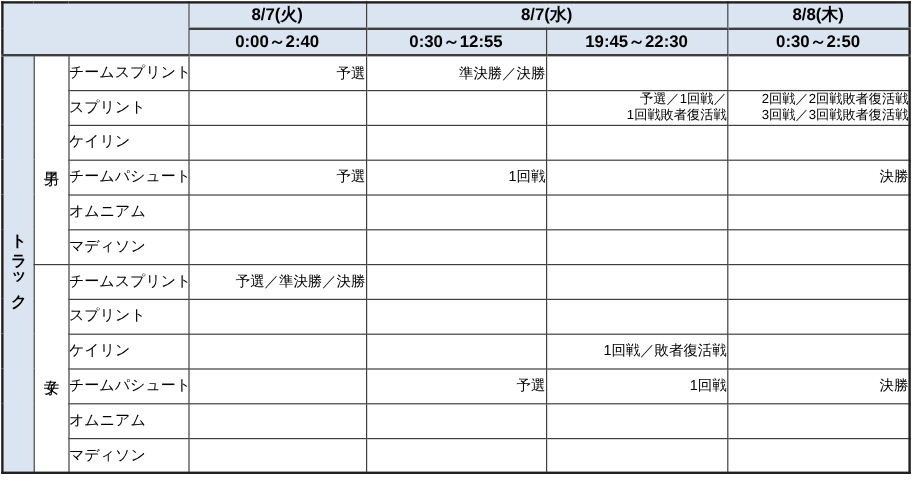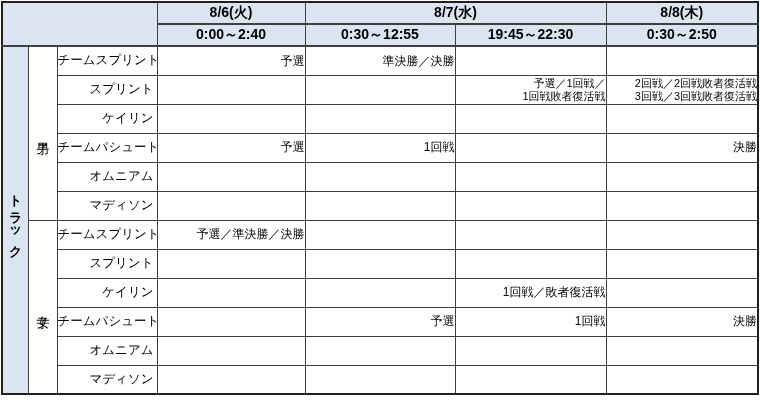--- a/index.html
+++ b/index.html
@@ -10,21 +10,21 @@
   
   tr.hdr td{background:#dbe5f2;font-weight:bold;font-size:14px;text-align:center;border-bottom-width:2px;}
   td.corner{background:#dbe5f2;}
   
   td.cat{background:#dbe5f2;font-weight:bold;font-size:13px;text-align:center;vertical-align:middle;
          writing-mode:vertical-rl;text-orientation:upright;letter-spacing:2px;}
   
   td.gender{background:#fff;font-size:13px;text-align:center;vertical-align:middle;
             writing-mode:vertical-rl;text-orientation:upright;letter-spacing:1px;}
   
-  td.event{font-size:12.5px;text-align:right;padding-right:3px;vertical-align:middle;white-space:nowrap;}
+  td.event{font-size:12.5px;text-align:left;padding-right:3px;vertical-align:middle;white-space:nowrap;}
   
   td.cell{font-size:12px;text-align:right;vertical-align:middle;white-space:pre-line;line-height:1.2;}
   td.cell.small{font-size:11px;line-height:1.18;}
   tr.h1{height:22px;}
   tr.h2{height:22px;}
   tr.drow{height:29px;}
 </style>
 </head>
 <body>
 
@@ -36,21 +36,21 @@
         <col style="width:100px">
     <col style="width:148px">
         <col style="width:150px">
         <col style="width:151px">
         <col style="width:152px">
   </colgroup>
 
   <tbody>
         <tr class="hdr h1">
     <td class="corner" colspan="3" rowspan="2"></td>
-    <td>8/6(火)</td>
+    <td>8/7(火)</td>
     <td colspan="2">8/7(水)</td>
     <td>8/8(木)</td>
   </tr>
   <tr class="hdr h2">
     <td>0:00～2:40</td>
     <td>0:30～12:55</td>
     <td>19:45～22:30</td>
     <td>0:30～2:50</td>
   </tr>
 

